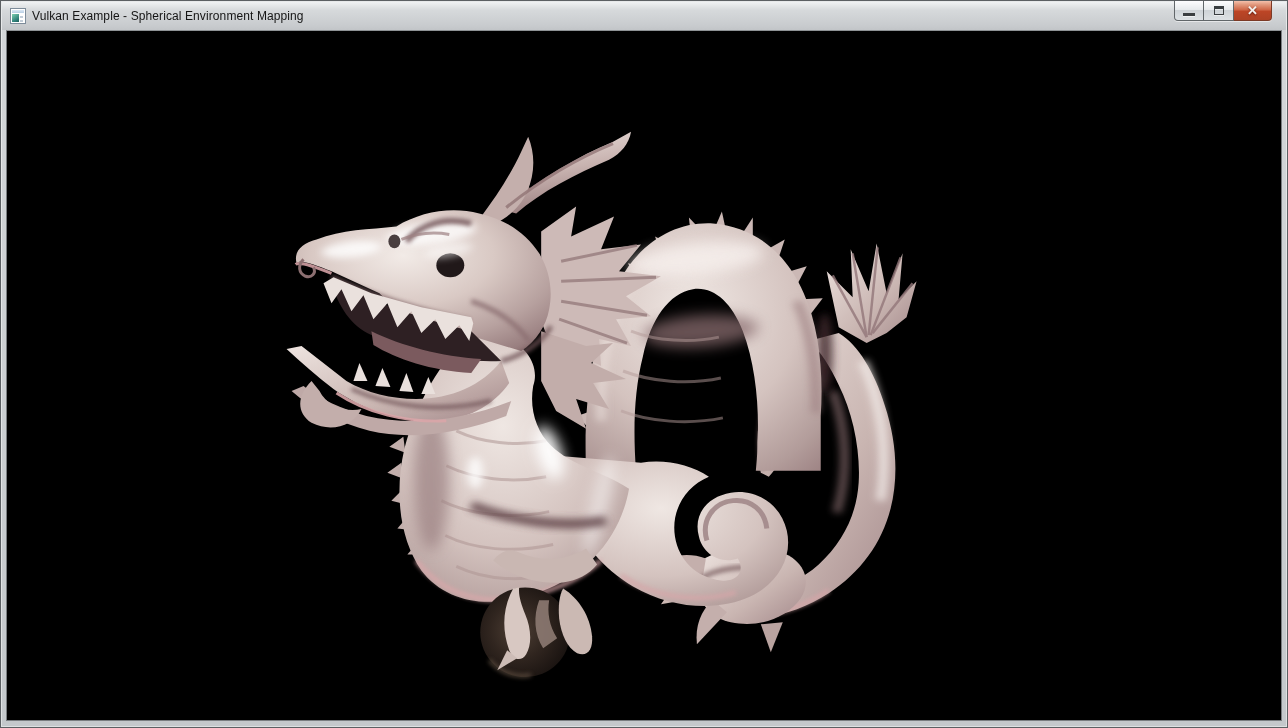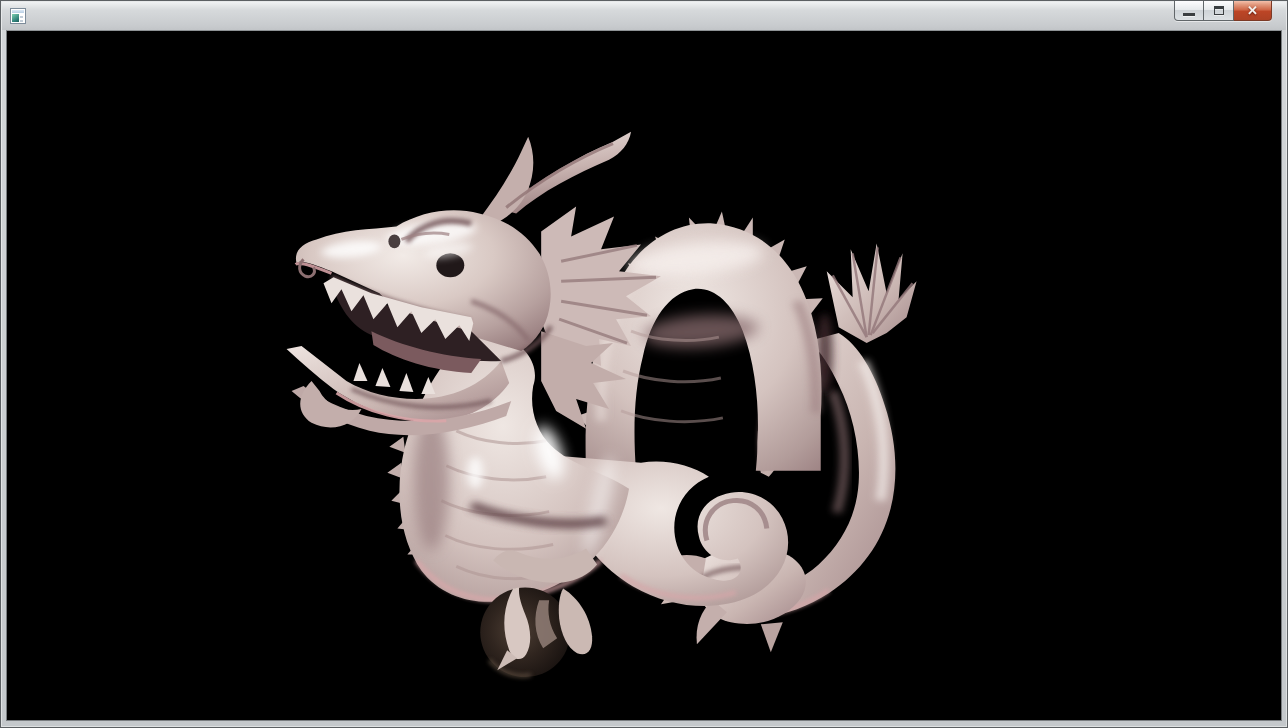--- a/index.html
+++ b/index.html
@@ -57,20 +57,21 @@
 <body>
 
 <div class="window">
   <div class="titlebar">
     <div class="app-icon">
       <div class="bar"></div>
         <div class="pane"></div>
         <div class="l1"></div>
         <div class="l2"></div>
     </div>
+    <div class="title-text">Vulkan Example - Spherical Environment Mapping</div>
   </div>
 
   <div class="controls">
     <div class="ctl min">
         <div class="glyph-min"></div>
       </div>
     <div class="ctl max">
         <div class="glyph-max"></div>
       </div>
     <div class="ctl close">

